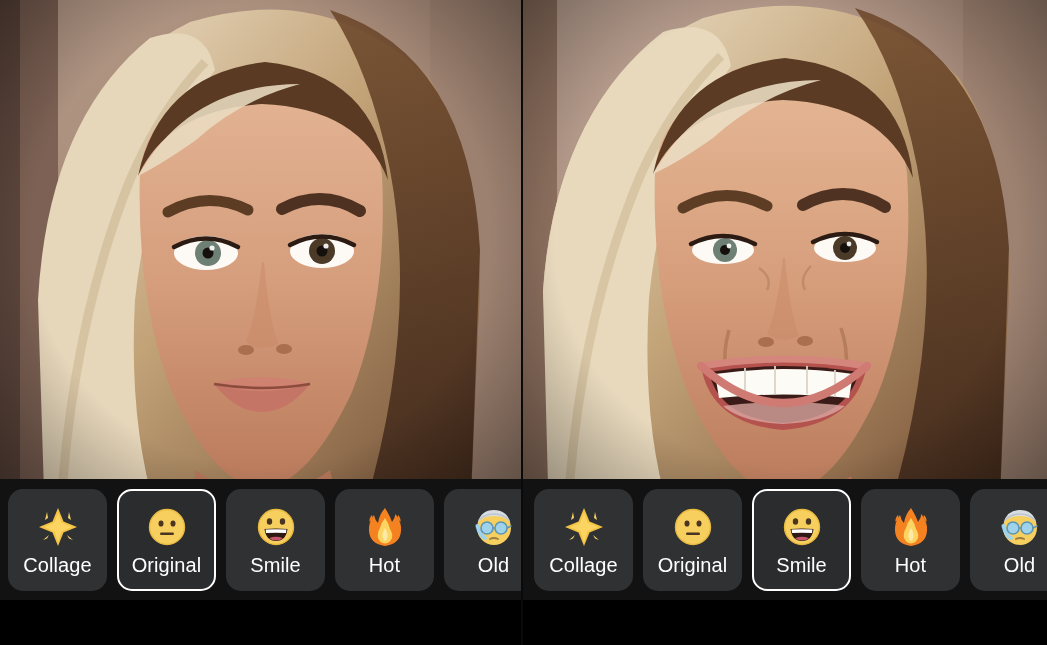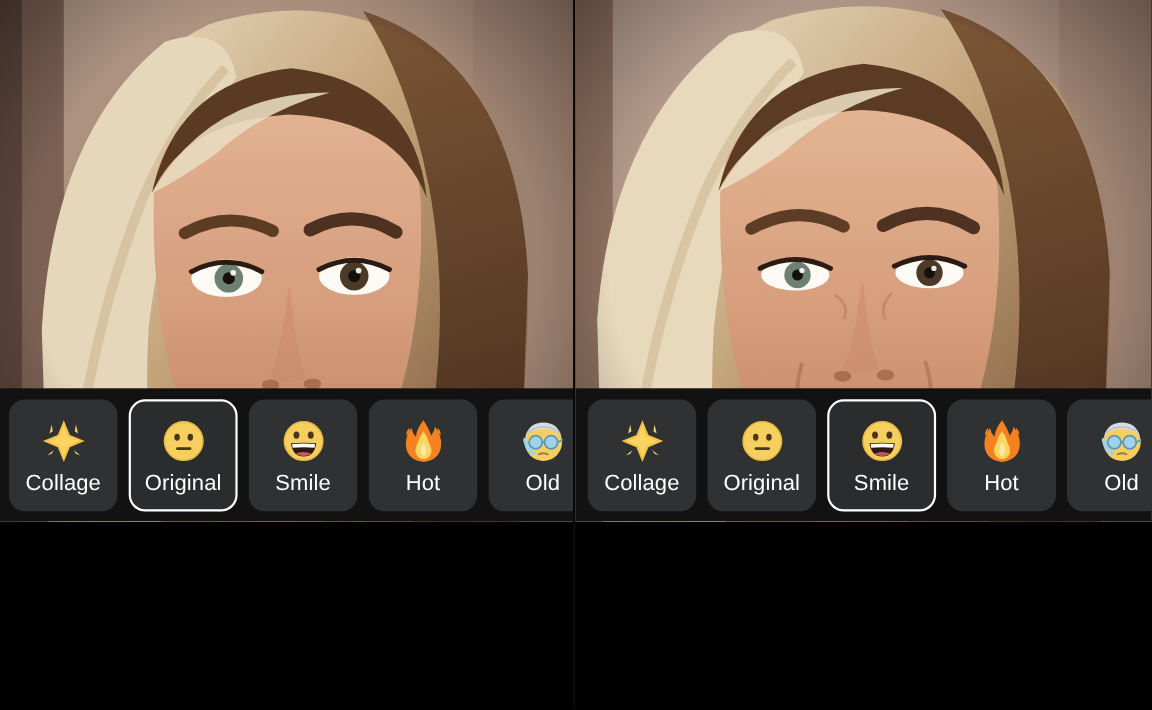--- a/index.html
+++ b/index.html
@@ -20,21 +20,21 @@
     width: 1047px;
     height: 645px;
     display: flex;
     background: #000;
   }
 
   
   .pane {
     position: relative;
     width: 521px;
-    height: 474px;
+    height: 600px;
     overflow: hidden;
     background: #121212;
   }
   .pane.right { width: 524px; }
 
   .pane-divider {
     width: 2px;
     height: 645px;
     background: #0a0a0a;
     flex: 0 0 2px;

